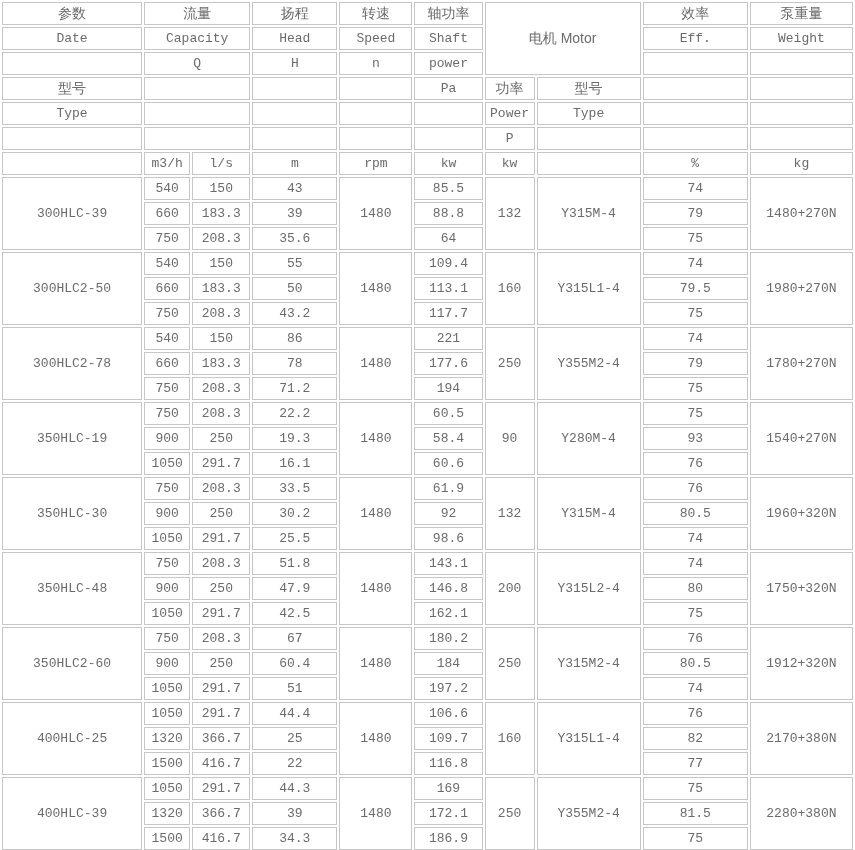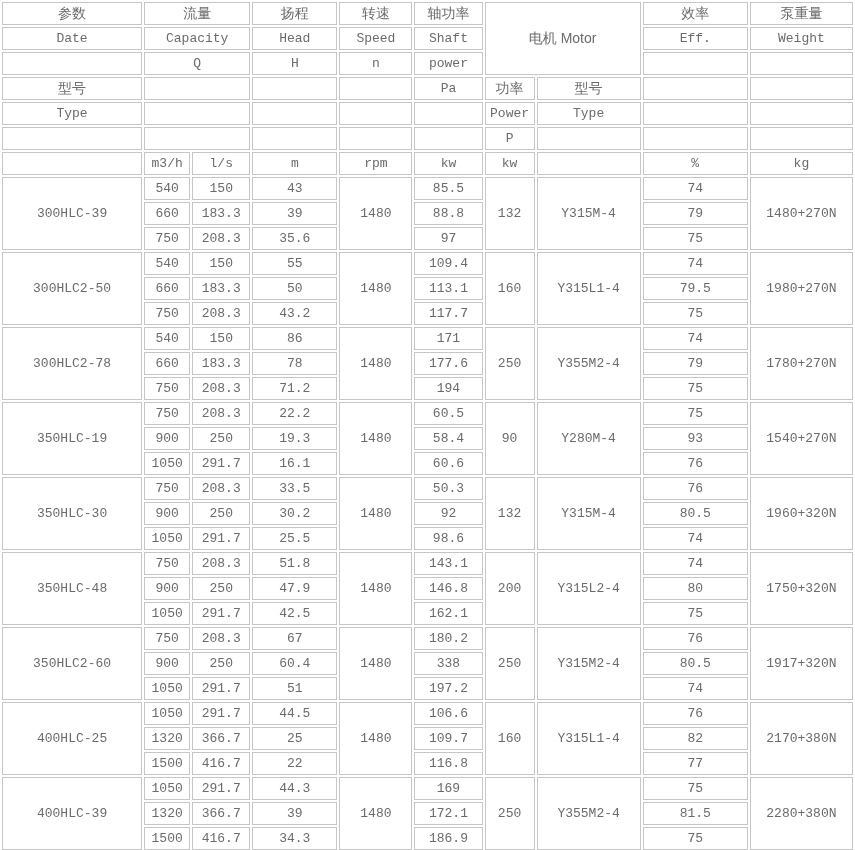--- a/index.html
+++ b/index.html
@@ -150,21 +150,21 @@
         <td>660</td>
         <td>183.3</td>
         <td>39</td>
         <td>88.8</td>
         <td>79</td>
       </tr>
       <tr>
         <td>750</td>
         <td>208.3</td>
         <td>35.6</td>
-        <td>97</td>
+        <td>64</td>
         <td>75</td>
       </tr>
       <tr>
         <td rowspan="3">300HLC2-50</td>
         <td>540</td>
         <td>150</td>
         <td>55</td>
         <td rowspan="3">1480</td>
         <td>109.4</td>
         <td rowspan="3">160</td>
@@ -185,21 +185,21 @@
         <td>43.2</td>
         <td>117.7</td>
         <td>75</td>
       </tr>
       <tr>
         <td rowspan="3">300HLC2-78</td>
         <td>540</td>
         <td>150</td>
         <td>86</td>
         <td rowspan="3">1480</td>
-        <td>171</td>
+        <td>221</td>
         <td rowspan="3">250</td>
         <td rowspan="3">Y355M2-4</td>
         <td>74</td>
         <td rowspan="3">1780+270N</td>
       </tr>
       <tr>
         <td>660</td>
         <td>183.3</td>
         <td>78</td>
         <td>177.6</td>
@@ -237,21 +237,21 @@
         <td>16.1</td>
         <td>60.6</td>
         <td>76</td>
       </tr>
       <tr>
         <td rowspan="3">350HLC-30</td>
         <td>750</td>
         <td>208.3</td>
         <td>33.5</td>
         <td rowspan="3">1480</td>
-        <td>50.3</td>
+        <td>61.9</td>
         <td rowspan="3">132</td>
         <td rowspan="3">Y315M-4</td>
         <td>76</td>
         <td rowspan="3">1960+320N</td>
       </tr>
       <tr>
         <td>900</td>
         <td>250</td>
         <td>30.2</td>
         <td>92</td>
@@ -293,41 +293,41 @@
       <tr>
         <td rowspan="3">350HLC2-60</td>
         <td>750</td>
         <td>208.3</td>
         <td>67</td>
         <td rowspan="3">1480</td>
         <td>180.2</td>
         <td rowspan="3">250</td>
         <td rowspan="3">Y315M2-4</td>
         <td>76</td>
-        <td rowspan="3">1917+320N</td>
+        <td rowspan="3">1912+320N</td>
       </tr>
       <tr>
         <td>900</td>
         <td>250</td>
         <td>60.4</td>
-        <td>338</td>
+        <td>184</td>
         <td>80.5</td>
       </tr>
       <tr>
         <td>1050</td>
         <td>291.7</td>
         <td>51</td>
         <td>197.2</td>
         <td>74</td>
       </tr>
       <tr>
         <td rowspan="3">400HLC-25</td>
         <td>1050</td>
         <td>291.7</td>
-        <td>44.5</td>
+        <td>44.4</td>
         <td rowspan="3">1480</td>
         <td>106.6</td>
         <td rowspan="3">160</td>
         <td rowspan="3">Y315L1-4</td>
         <td>76</td>
         <td rowspan="3">2170+380N</td>
       </tr>
       <tr>
         <td>1320</td>
         <td>366.7</td>

